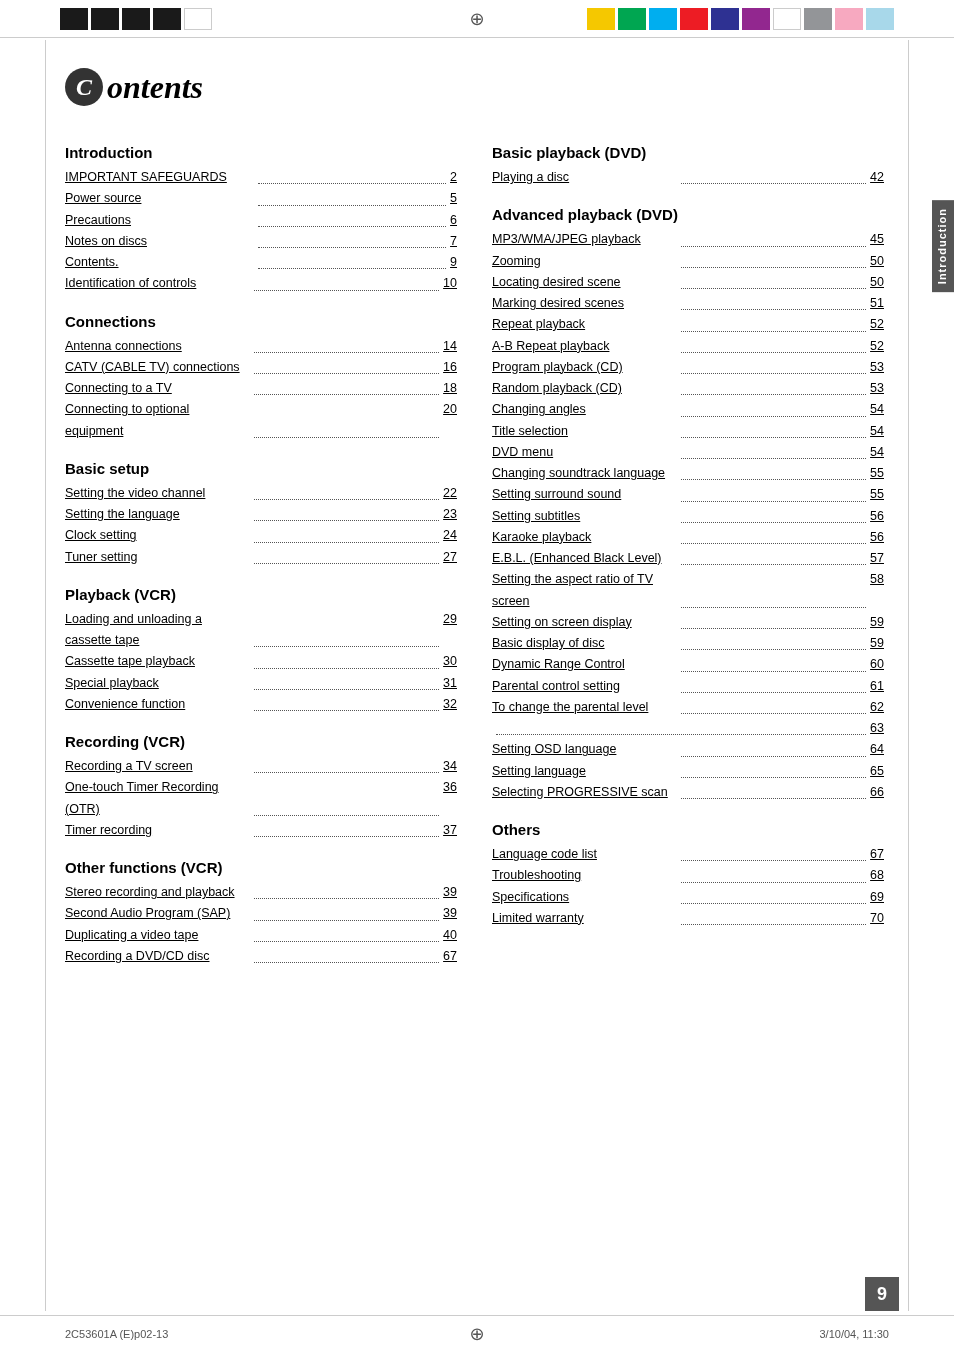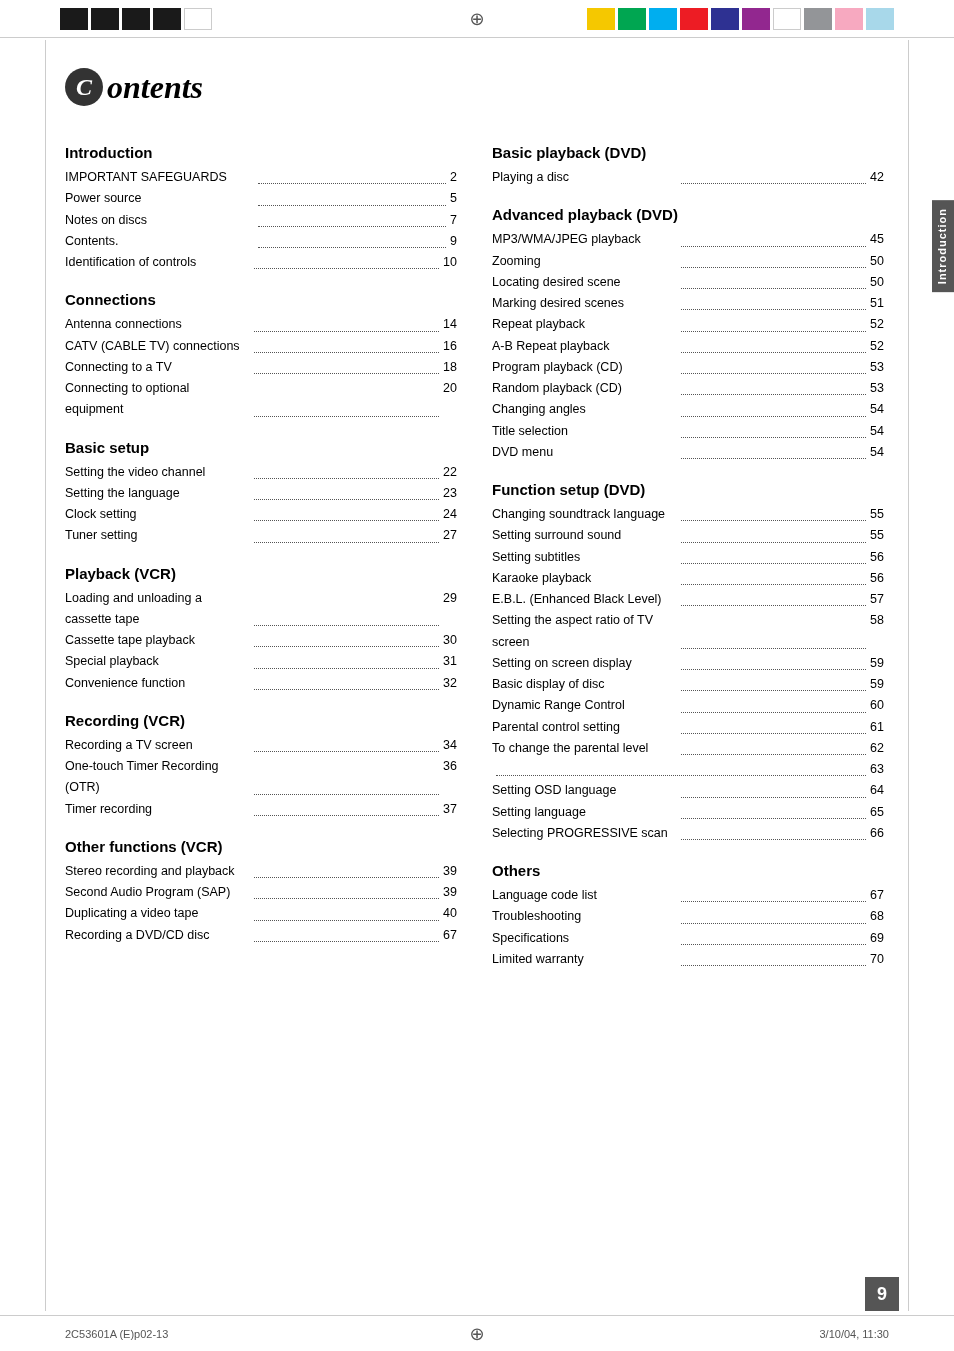--- a/index.html
+++ b/index.html
@@ -134,20 +134,21 @@
       margin-top: 18px;
     }
 
     
     .toc-entry {
       display: flex;
       justify-content: space-between;
       font-size: 12.5px;
       line-height: 1.7;
       padding-right: 5px;
+      text-decoration: underline;
     }
     .toc-label { flex: 1; }
     .toc-dots { flex: 1; border-bottom: 1px dotted #555; margin: 0 4px 4px 4px; align-self: flex-end; }
     .toc-page { white-space: nowrap; font-size: 12.5px; }
 
     
     .bottom-bar {
       position: absolute;
       bottom: 0;
       left: 0;
@@ -251,20 +252,25 @@
           <span class="toc-label">IMPORTANT SAFEGUARDS</span>
           <span class="toc-dots"></span>
           <span class="toc-page">2</span>
         </div>
         <div class="toc-entry">
           <span class="toc-label">Power source</span>
           <span class="toc-dots"></span>
           <span class="toc-page">5</span>
         </div>
         <div class="toc-entry">
+          <span class="toc-label">Precautions</span>
+          <span class="toc-dots"></span>
+          <span class="toc-page">6</span>
+        </div>
+        <div class="toc-entry">
           <span class="toc-label">Notes on discs</span>
           <span class="toc-dots"></span>
           <span class="toc-page">7</span>
         </div>
         <div class="toc-entry">
           <span class="toc-label">Contents.</span>
           <span class="toc-dots"></span>
           <span class="toc-page">9</span>
         </div>
         <div class="toc-entry">
@@ -430,21 +436,20 @@
         <div class="toc-entry">
           <span class="toc-label">Title selection</span>
           <span class="toc-dots"></span>
           <span class="toc-page">54</span>
         </div>
         <div class="toc-entry">
           <span class="toc-label">DVD menu</span>
           <span class="toc-dots"></span>
           <span class="toc-page">54</span>
         </div>
-        <div class="section-heading">Function setup (DVD)</div>
         <div class="toc-entry">
           <span class="toc-label">Changing soundtrack language</span>
           <span class="toc-dots"></span>
           <span class="toc-page">55</span>
         </div>
         <div class="toc-entry">
           <span class="toc-label">Setting surround sound</span>
           <span class="toc-dots"></span>
           <span class="toc-page">55</span>
         </div>

